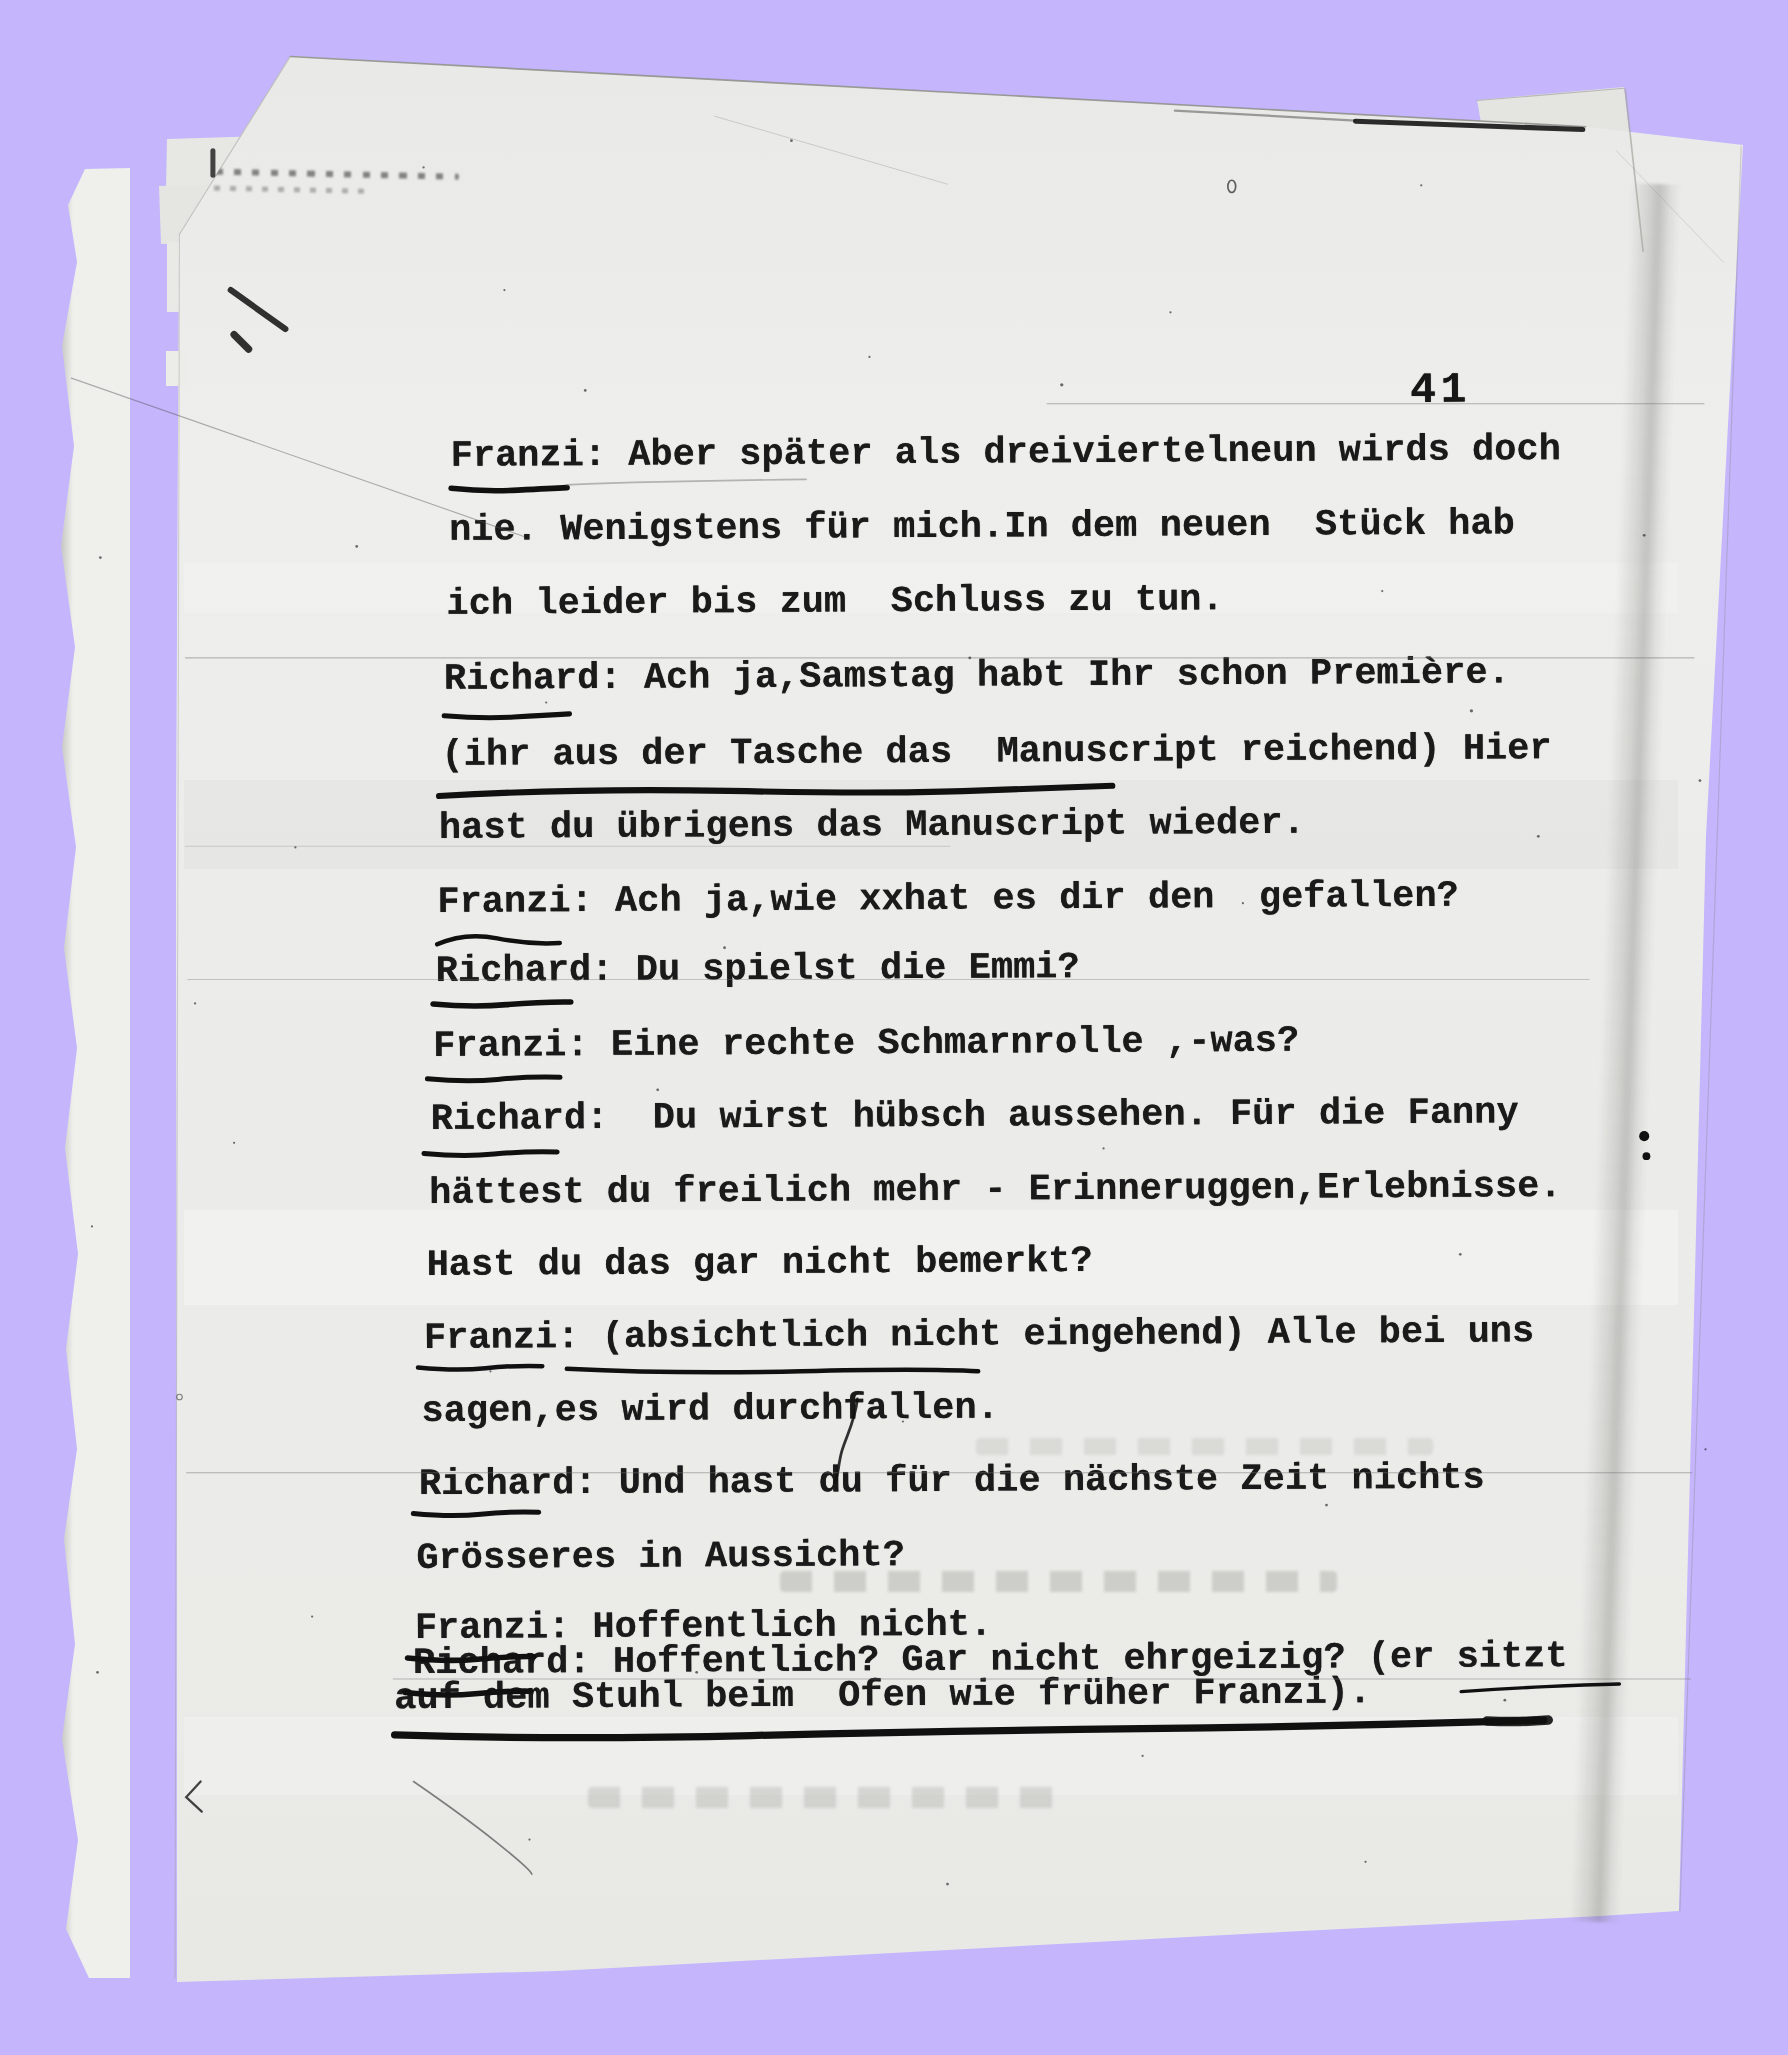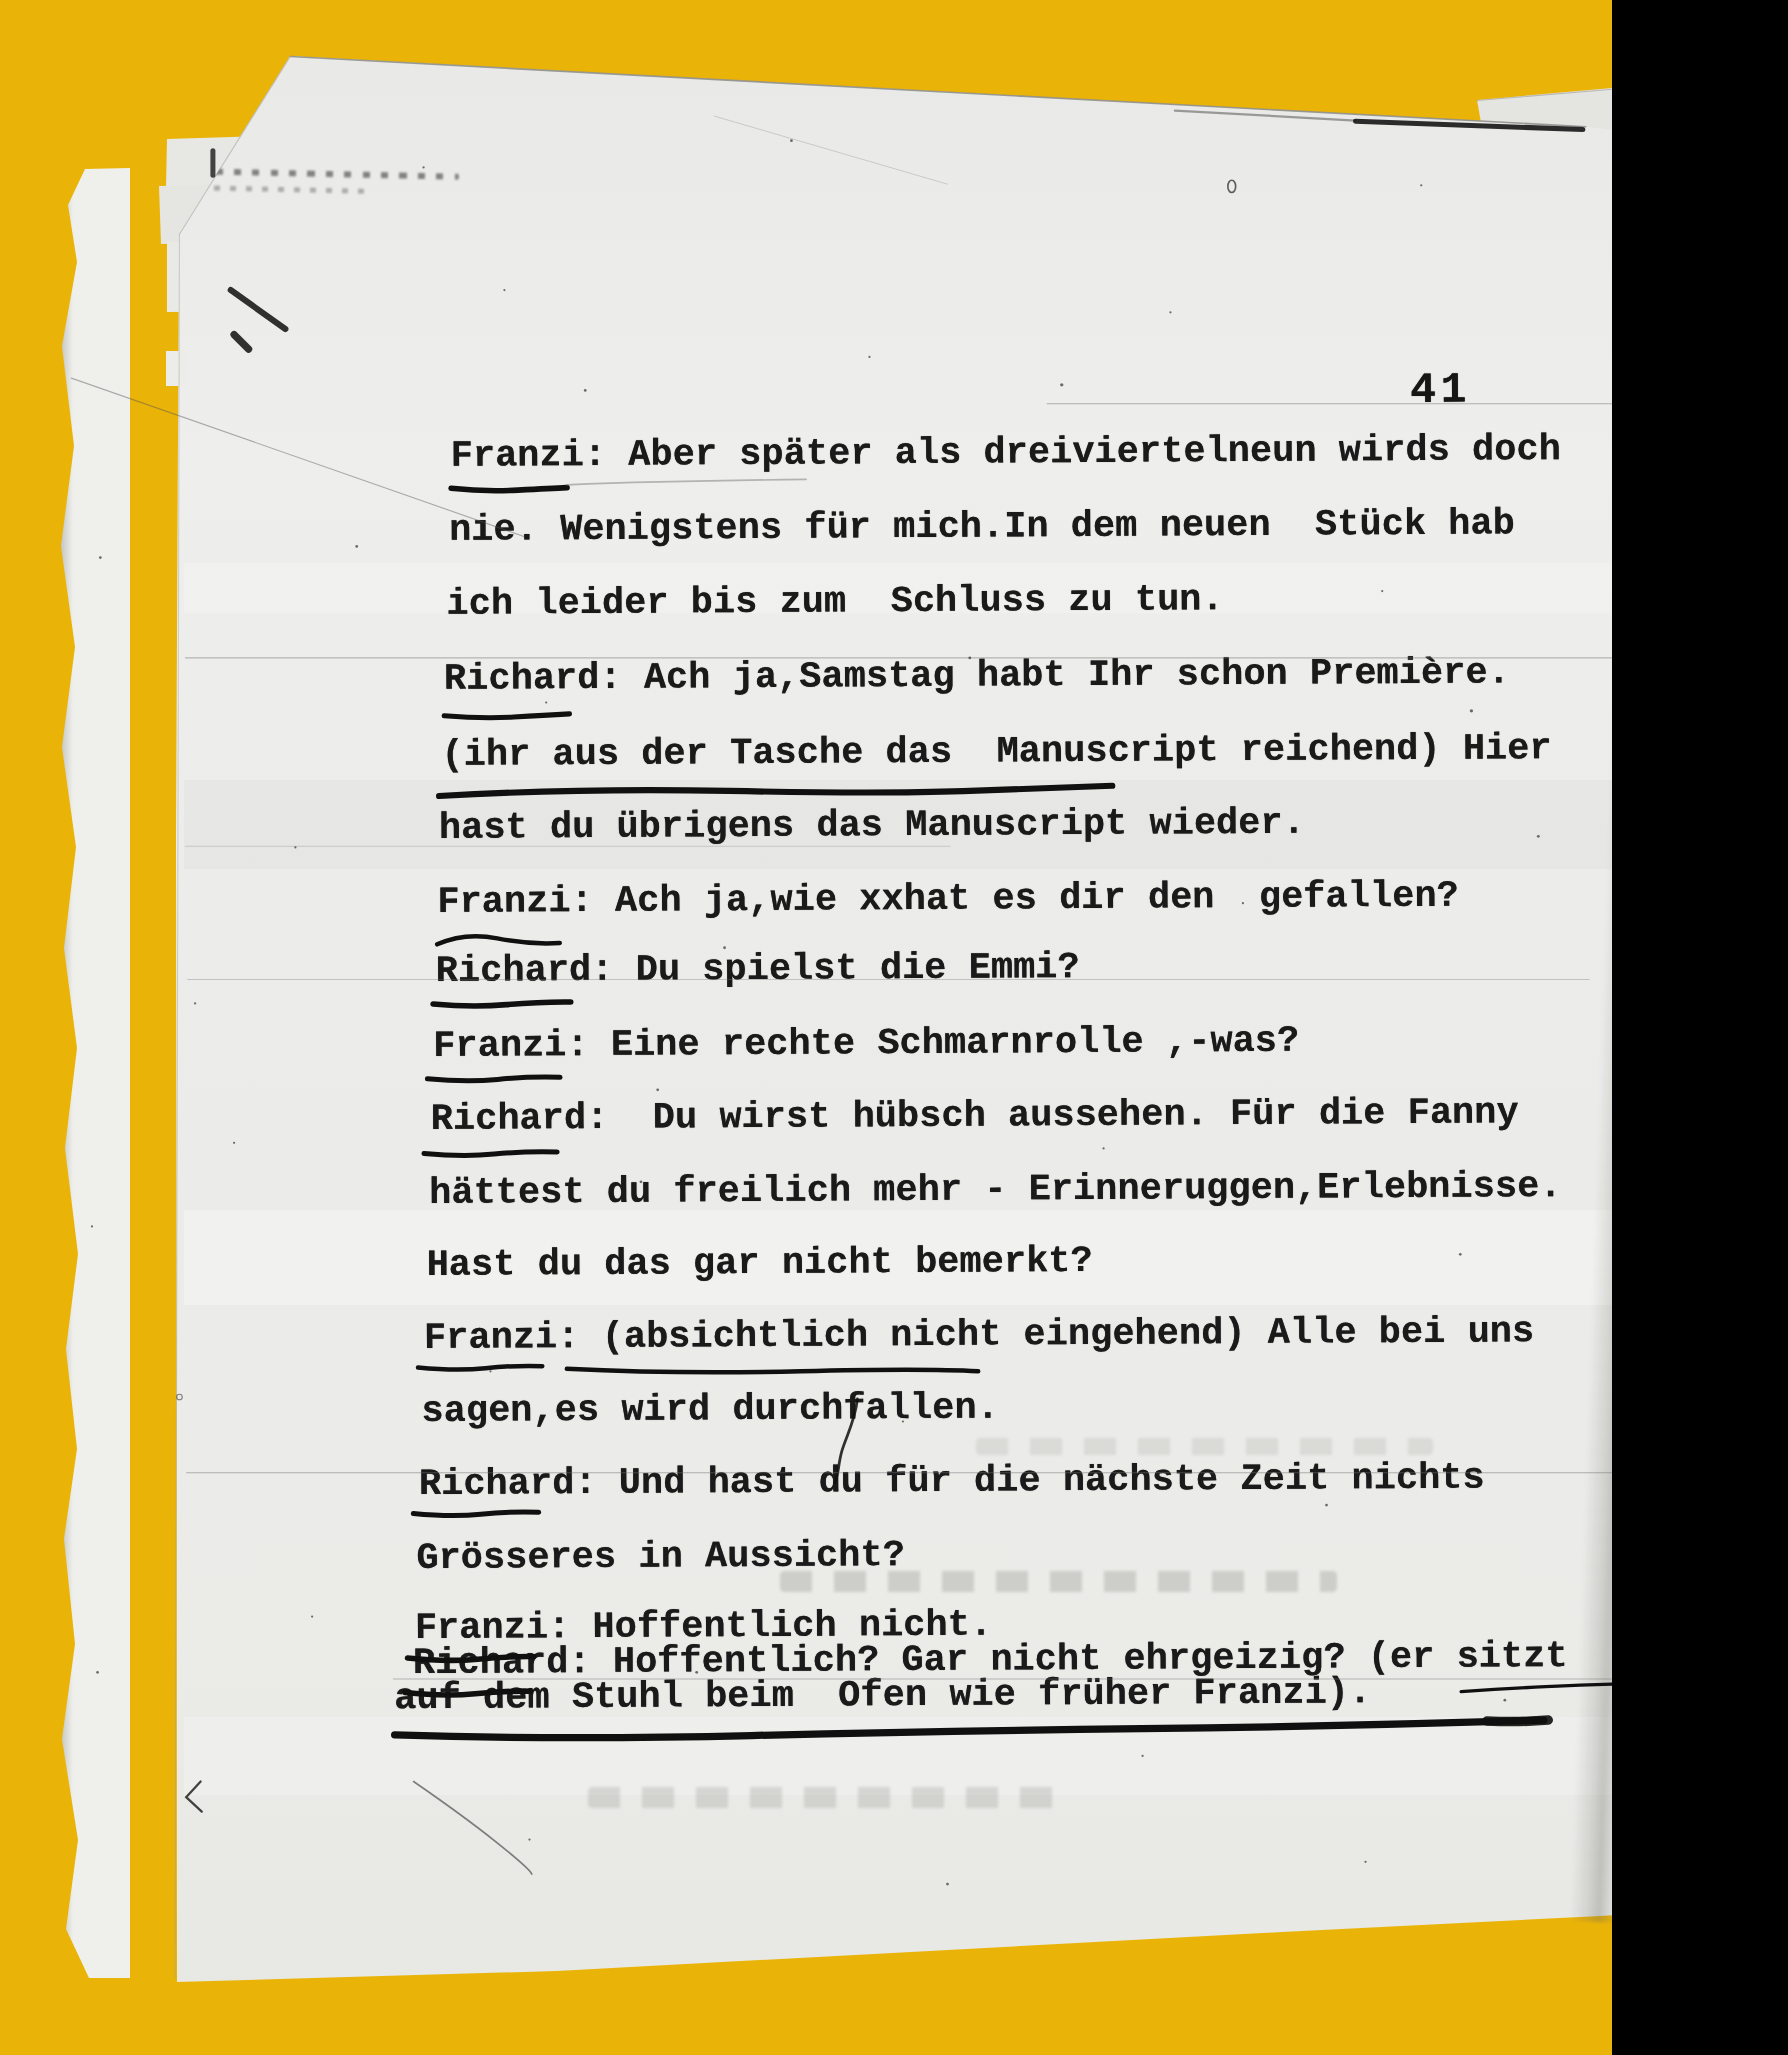--- a/index.html
+++ b/index.html
@@ -1,16 +1,16 @@
 <!DOCTYPE html>
 <html style="font-size:9px"><head>
 <meta charset="utf-8">
 <style>
   html,body{margin:0;padding:0;background:#000;}
-  .stage{position:relative;width:1612px;height:2056px;background:#eab308;overflow:hidden;
+  .stage{position:relative;width:1788px;height:2056px;background:#c4b5fd;overflow:hidden;
          font-family:"Liberation Mono","DejaVu Sans Mono",monospace;}
   
   .torn-strip{position:absolute;left:0;top:0;width:1788px;height:2056px;background:#efefec;
     clip-path:polygon(130px 168px,130px 1978px,89px 1978px,66px 1929px,78px 1840px,62px 1739px,
       75px 1644px,64px 1539px,77px 1449px,66px 1349px,78px 1254px,65px 1148px,77px 1048px,
       64px 948px,76px 847px,62px 747px,75px 647px,61px 546px,74px 446px,62px 346px,
       77px 262px,68px 205px,85px 169px);}
   .torn-strip::after{content:"";position:absolute;left:56px;top:162px;width:16.7px;height:1823px;
     background:linear-gradient(90deg,rgba(0,0,0,.25),rgba(0,0,0,0));}
   

